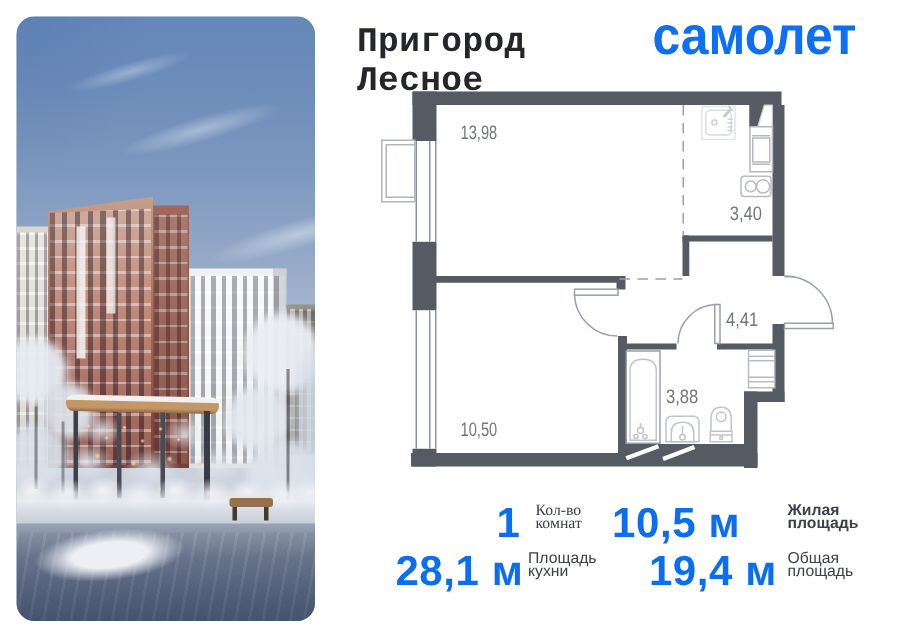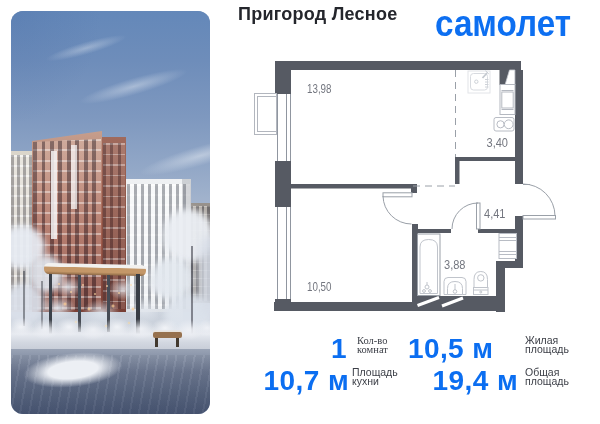--- a/index.html
+++ b/index.html
@@ -128,21 +128,21 @@
   <div class="abs" style="left:144px;top:327px;width:3px;height:9px;background:#42392f;"></div>
   <div class="abs" style="left:165px;top:327px;width:3px;height:9px;background:#42392f;"></div>
 
   <div class="abs" style="left:0px;top:338px;width:199px;height:65px;background:linear-gradient(#99a3b5 0%,#6d7890 35%,#57647e 70%,#485572 100%);"></div>
 
   <div class="abs" style="left:0px;top:344px;width:199px;height:59px;background:repeating-linear-gradient(100deg,rgba(255,255,255,.04) 0 2px,rgba(18,28,48,.06) 2px 9px);"></div>
 
   <div class="abs" style="left:12px;top:342px;width:100px;height:34px;background:radial-gradient(50% 50% at 50% 50%,#ecEFf4 50%,rgba(236,239,244,0) 100%);transform:rotate(-6deg);"></div>
 </div>
 
-<div class="abs" style="left:238px;top:4px;width:210px;font-size:18px;font-weight:bold;color:#24262c;letter-spacing:0.25px;">Пригород Лесное</div>
+<div class="abs" style="left:238px;top:15px;width:210px;font-size:23px;font-weight:bold;color:#24262c;letter-spacing:0.25px;font-family:Liberation Mono, monospace;">Пригород Лесное</div>
 
 <svg class="abs" style="left:430px;top:8px;" width="150" height="36" viewBox="0 0 150 36">
   <text x="5" y="28" font-family="Liberation Sans, sans-serif" font-size="36" font-weight="bold" fill="#0d6ff1" textLength="136" lengthAdjust="spacingAndGlyphs">самолет</text>
 </svg>
 
 <svg class="abs" style="left:0;top:0;" width="600" height="424" viewBox="0 0 600 424">
   <g fill="#565a63" stroke="none">
 
     <rect x="275" y="61" width="246" height="9"></rect>
 
@@ -296,21 +296,21 @@
 
   <text x="307" y="290.5" font-family="Liberation Sans, sans-serif" font-size="13" fill="#73767f" textLength="24.5" lengthAdjust="spacingAndGlyphs">10,50</text>
 </svg>
 
 <div class="abs" style="left:240px;top:333px;width:107px;text-align:right;font-size:28px;font-weight:bold;color:#0b6ef1;letter-spacing:0.4px;">1</div>
 
 <div class="abs" style="left:357px;top:336px;font-size:10.5px;line-height:9px;color:#3c3f47;font-family:Liberation Serif, serif;">Кол-во<br>комнат</div>
 
 <div class="abs" style="left:408px;top:333px;width:106px;text-align:left;font-size:28px;font-weight:bold;color:#0b6ef1;letter-spacing:0.4px;">10,5 м</div>
 
-<div class="abs" style="left:525px;top:336px;font-size:10.5px;line-height:9px;color:#3c3f47;">Жилая<br>площадь</div>
-
-<div class="abs" style="left:242px;top:365px;width:107px;text-align:right;font-size:28px;font-weight:bold;color:#0b6ef1;letter-spacing:0.4px;">10,7 м</div>
+<div class="abs" style="left:525px;top:336px;font-size:10.5px;line-height:9px;color:#3c3f47;font-weight:bold;">Жилая<br>площадь</div>
+
+<div class="abs" style="left:242px;top:365px;width:107px;text-align:right;font-size:28px;font-weight:bold;color:#0b6ef1;letter-spacing:0.4px;">28,1 м</div>
 
 <div class="abs" style="left:352px;top:368px;font-size:10.5px;line-height:9px;color:#3c3f47;">Площадь<br>кухни</div>
 
 <div class="abs" style="left:412px;top:365px;width:106px;text-align:right;font-size:28px;font-weight:bold;color:#0b6ef1;letter-spacing:0.4px;">19,4 м</div>
 
 <div class="abs" style="left:525px;top:368px;font-size:10.5px;line-height:9px;color:#3c3f47;">Общая<br>площадь</div>
 
 </body></html>

